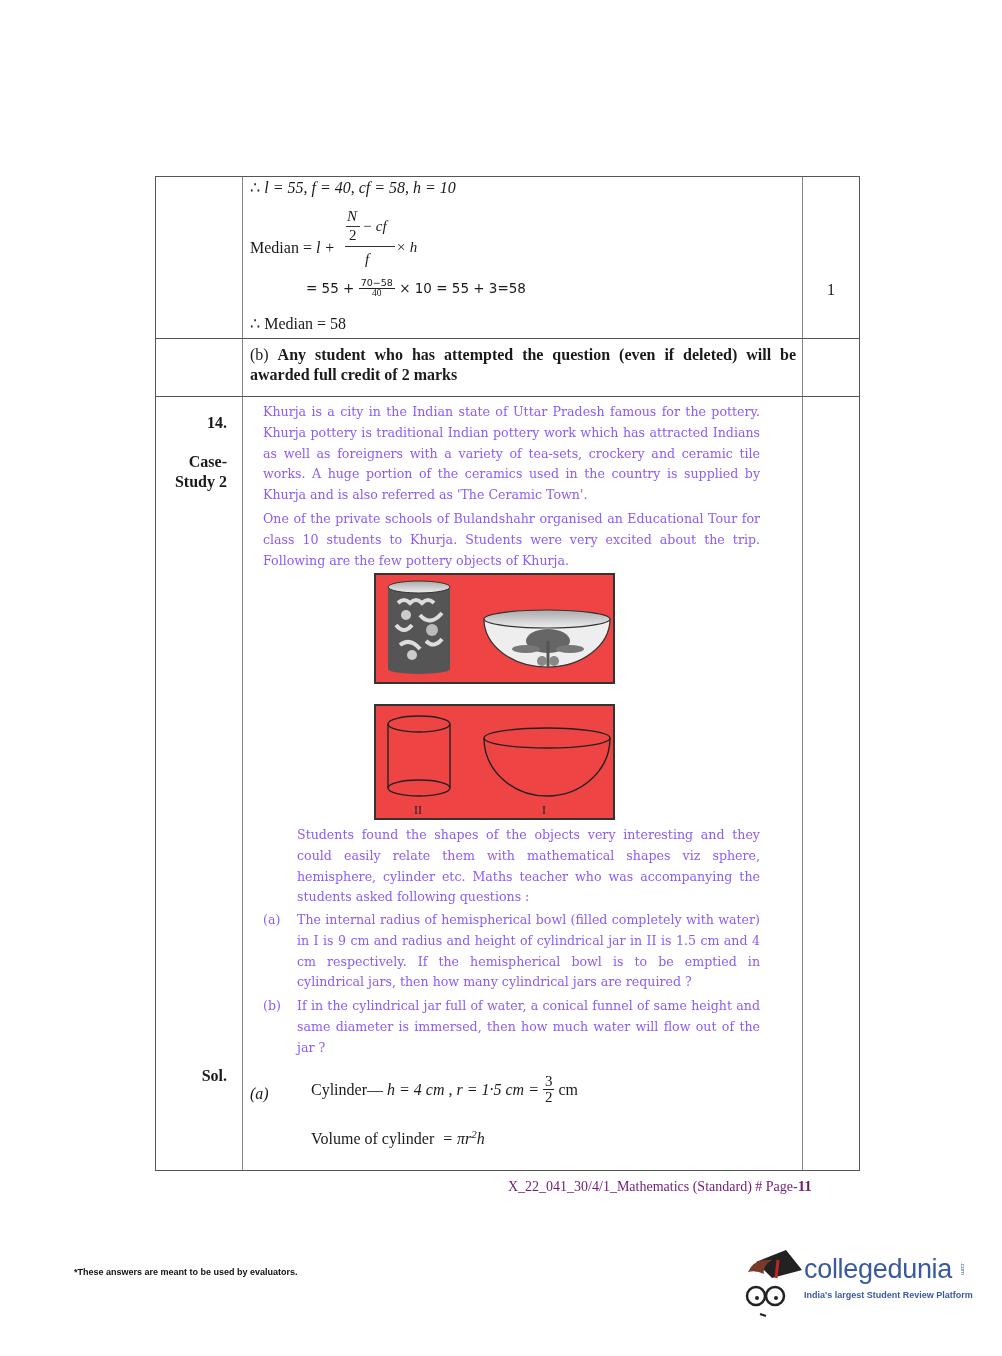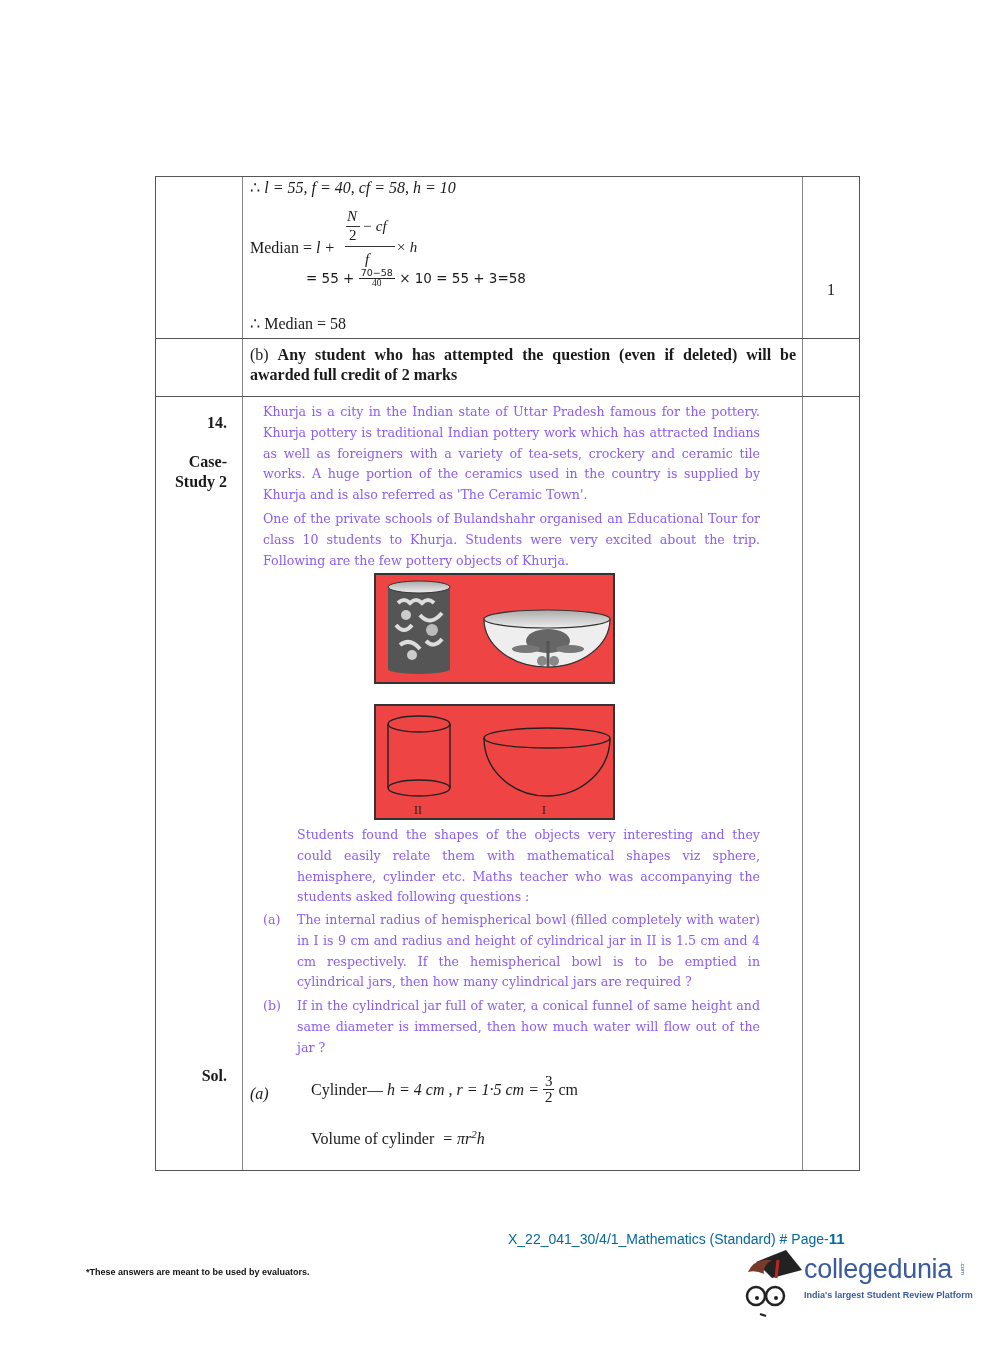--- a/index.html
+++ b/index.html
@@ -16,23 +16,23 @@
   .frac .num { border-bottom:1px solid #222; padding:0 2px; }
   .frac .den { padding:0 2px;font-family:Liberation Serif, serif; }
 
   .casetext { font-family:"DejaVu Serif", serif; font-size:12.6px; line-height:20.8px; color:#8b5cf6; text-align:justify; text-align-last:left; }
   .casetext p { margin:0; }
 
   .qlabel { font-family:"Liberation Serif", serif; font-weight:bold; font-size:16px; text-align:right; }
 
   .fig { position:absolute; border:2px solid #333; background:#ef4444; box-sizing:border-box; }
 
-  .footer-id { position:absolute; left:508px; top:1230px; font-family:Liberation Sans, sans-serif; font-size:14px; color:#0369a1; }
+  .footer-id { position:absolute; left:508px; top:1178px; font-family:Liberation Serif, serif; font-size:14px; color:#701a75; }
   .footer-id b { font-size:15px; }
-  .disclaimer { position:absolute; left:86px; top:1267px; font-family:"Liberation Sans", sans-serif; font-size:9px; font-weight:bold; color:#111; }
+  .disclaimer { position:absolute; left:74px; top:1267px; font-family:"Liberation Sans", sans-serif; font-size:9px; font-weight:bold; color:#111; }
   .brand { position:absolute; left:742px; top:1248px; width:230px; height:70px; }
   .brand-name { position:absolute; left:62px; top:6px; font-family:"Liberation Sans", sans-serif; font-size:27px; color:#3a5aa0; letter-spacing:-0.3px; }
   .brand-tag { position:absolute; left:62px; top:42px; font-family:Liberation Sans, sans-serif; font-size:9px; font-weight:bold; color:#3a5aa0; white-space:nowrap; }
   .brand-com { position:absolute; left:218px; top:14px; font-family:"Liberation Sans", sans-serif; font-size:6px; color:#3a5aa0; writing-mode:vertical-rl; }
 </style>
 </head>
 <body>
 
 <div class="tbl">
   <div class="vline" style="left:86px;"></div>
@@ -54,21 +54,21 @@
 </div>
 
 <div class="abs math it" style="left:347px; top:208px; font-size:15px;"><span>N</span></div>
 <div class="abs" style="left:346px; top:226px; width:14px; border-top:1px solid #333;"></div>
 <div class="abs math" style="left:349px; top:227px; font-size:15px;"><span>2</span></div>
 <div class="abs math it" style="left:362px; top:218px; font-size:15px;"><span>− cf</span></div>
 <div class="abs" style="left:345px; top:246px; width:50px; border-top:1px solid #333;"></div>
 <div class="abs math it" style="left:365px; top:251px; font-size:15px;"><span>f</span></div>
 <div class="abs math it" style="left:396px; top:239px; font-size:15px;"><span>× h</span></div>
 
-<div class="abs" style="left:306px; top:268px; font-family:'DejaVu Sans', sans-serif; font-size:13.5px; white-space:nowrap;">
+<div class="abs" style="left:306px; top:278px; font-family:'DejaVu Sans', sans-serif; font-size:13.5px; white-space:nowrap;">
   <span style="vertical-align:middle;">= 55 +</span>
   <span class="frac" style="font-size:9.5px;">
     <span class="num">70−58</span>
     <span class="den">40</span>
   </span>
   <span style="vertical-align:middle;">× 10 = 55 + 3=58</span>
 </div>
 
 <div class="abs math" style="left:250px; top:314px;">∴ Median = 58</div>
 

